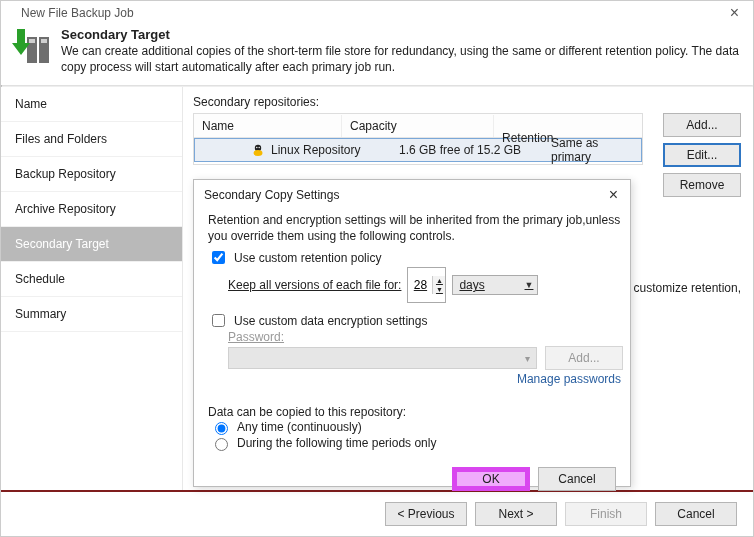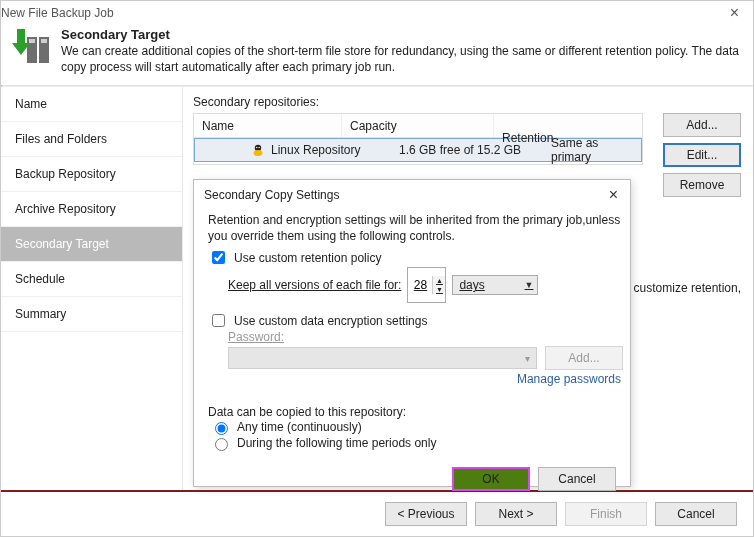--- a/index.html
+++ b/index.html
@@ -18,21 +18,21 @@
     width: 754px;
     height: 537px;
     display: flex;
     flex-direction: column;
     position: relative;
   }
   .titlebar {
     display: flex;
     align-items: center;
     justify-content: space-between;
-    padding: 4px 8px 2px 0;
+    padding: 4px 8px 2px 20px;
     color: #555;
     font-size: 12px;
   }
   .titlebar .close {
     font-size: 16px;
     color: #555;
     padding: 0 6px;
     line-height: 16px;
     font-family: Arial, sans-serif;
   }
@@ -294,21 +294,21 @@
     margin-left: 2px;
   }
   .radio-row input[type=radio] { width:13px; height:13px; }
   .dialog-footer {
     display: flex;
     justify-content: flex-end;
     gap: 8px;
     padding: 8px 14px 12px 14px;
   }
   .dialog-footer .btn { min-width: 78px; }
-  .btn.blue-outline { border: 2px solid #d946ef; background: #4d7c0f; }
+  .btn.blue-outline { border: 5px solid #d946ef; background: #f0abfc; }
   .linux-icon { display:inline-flex; width:14px; height:14px; }
 </style>
 </head>
 <body>
 
 <div class="window">
 
   <div class="titlebar">
     <span>New File Backup Job</span>
     <span class="close">×</span>

